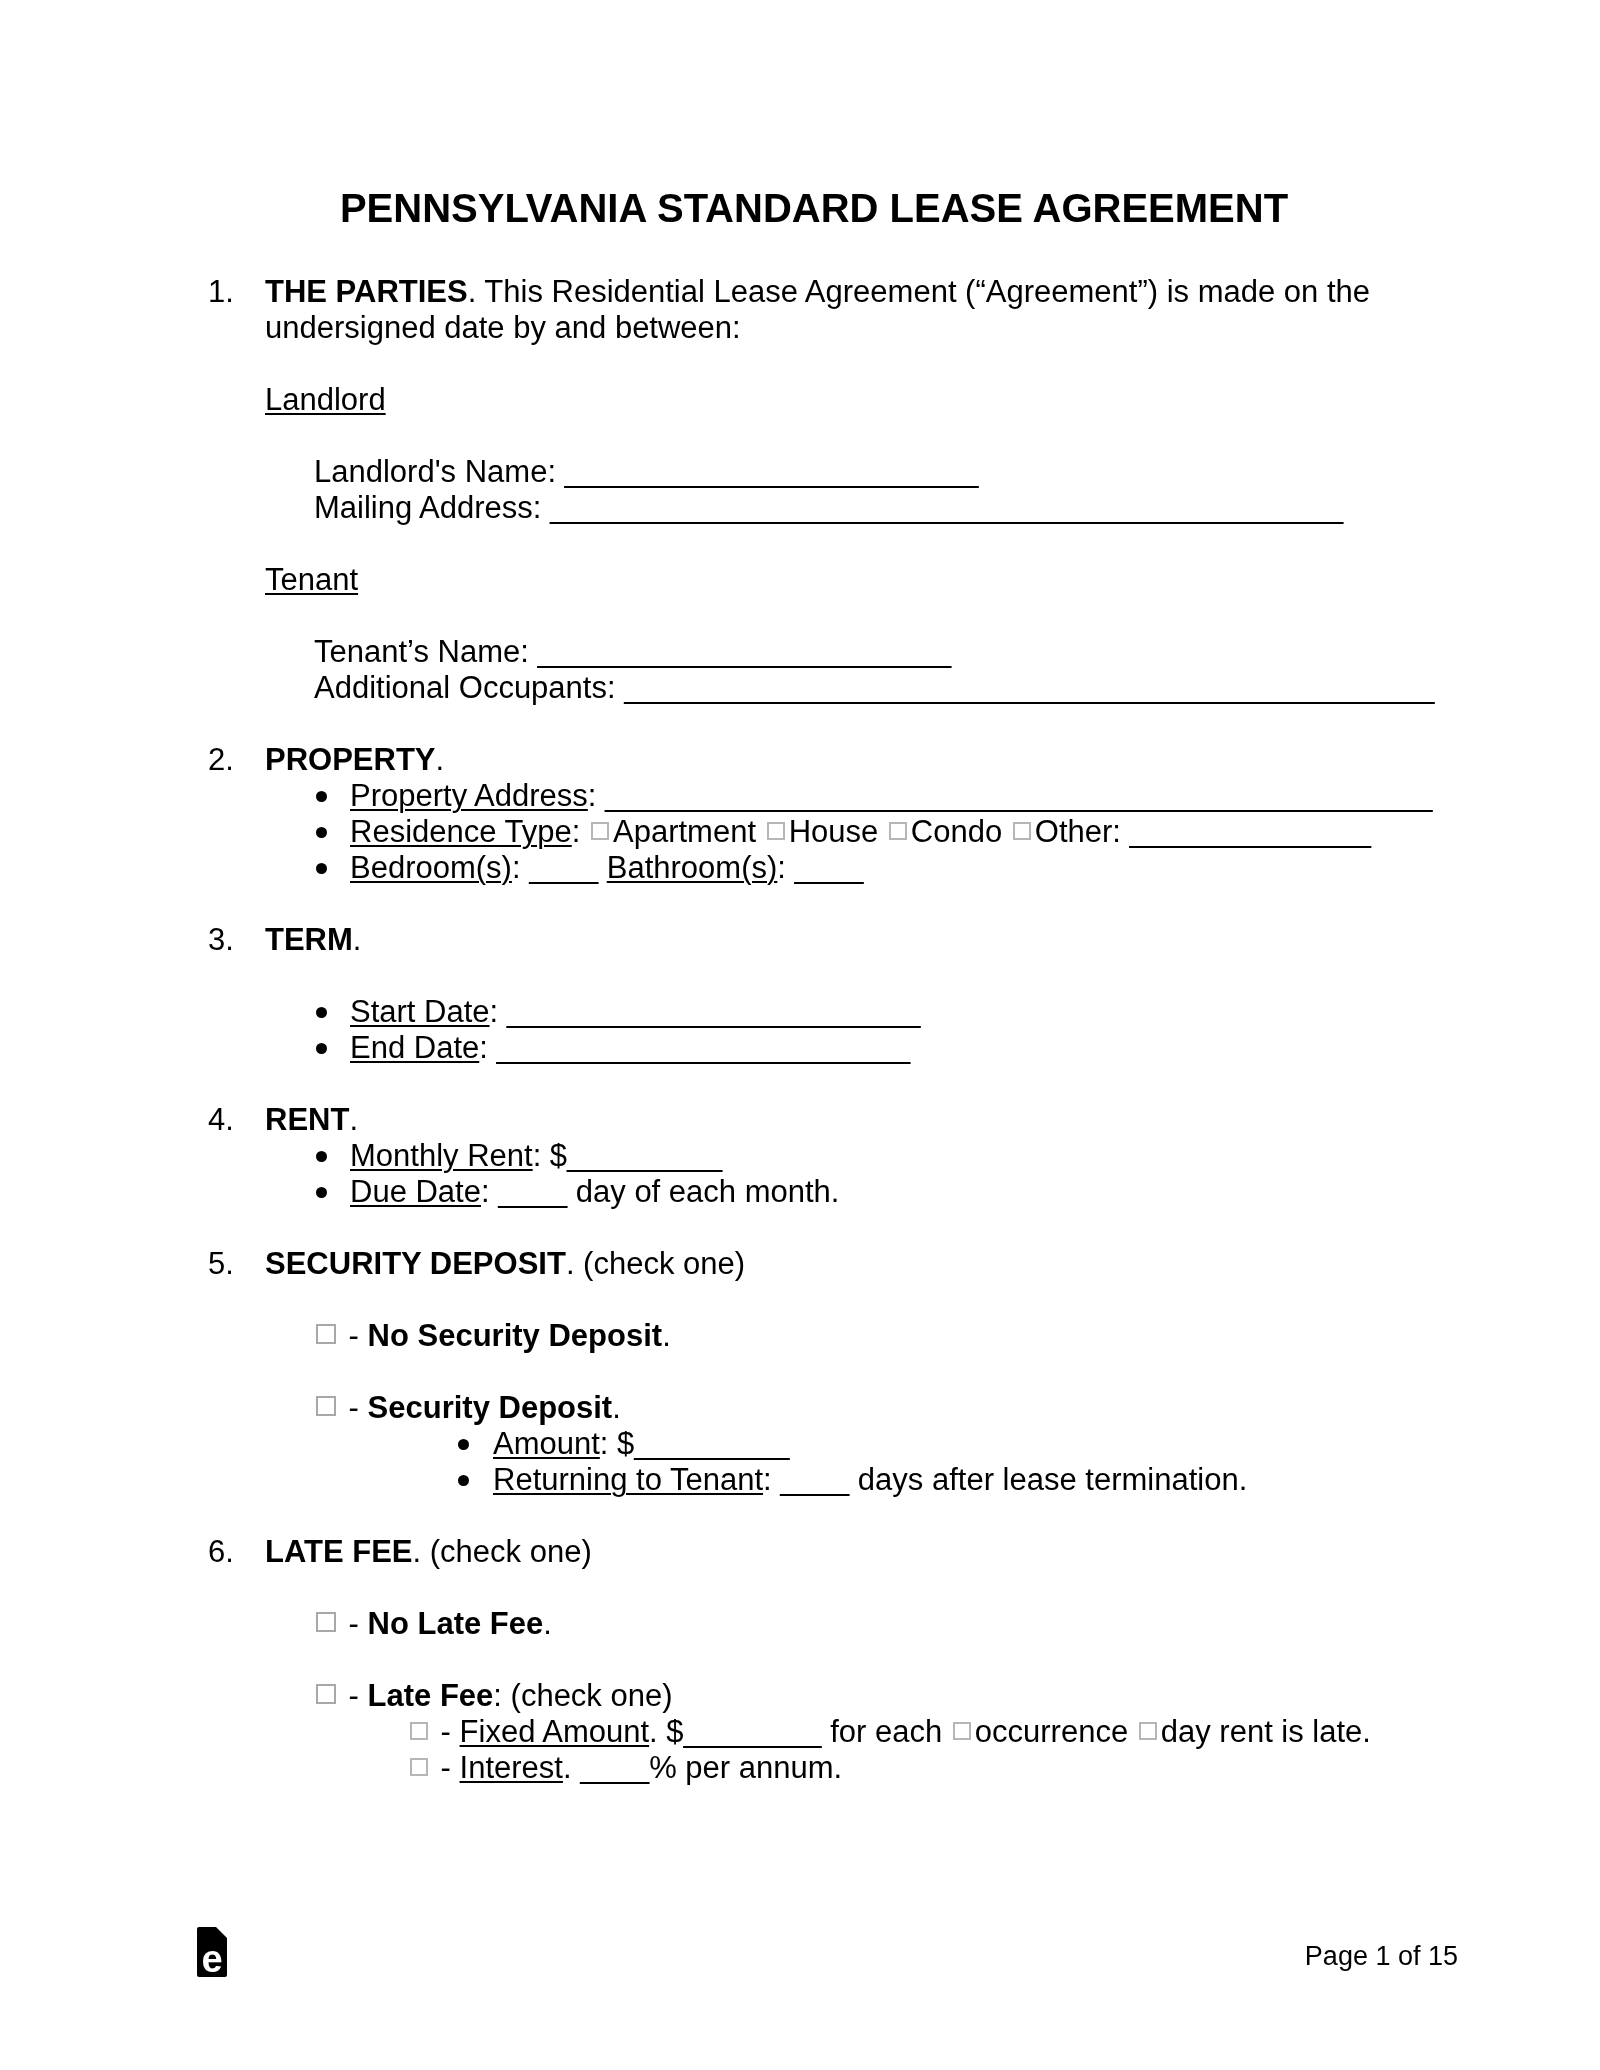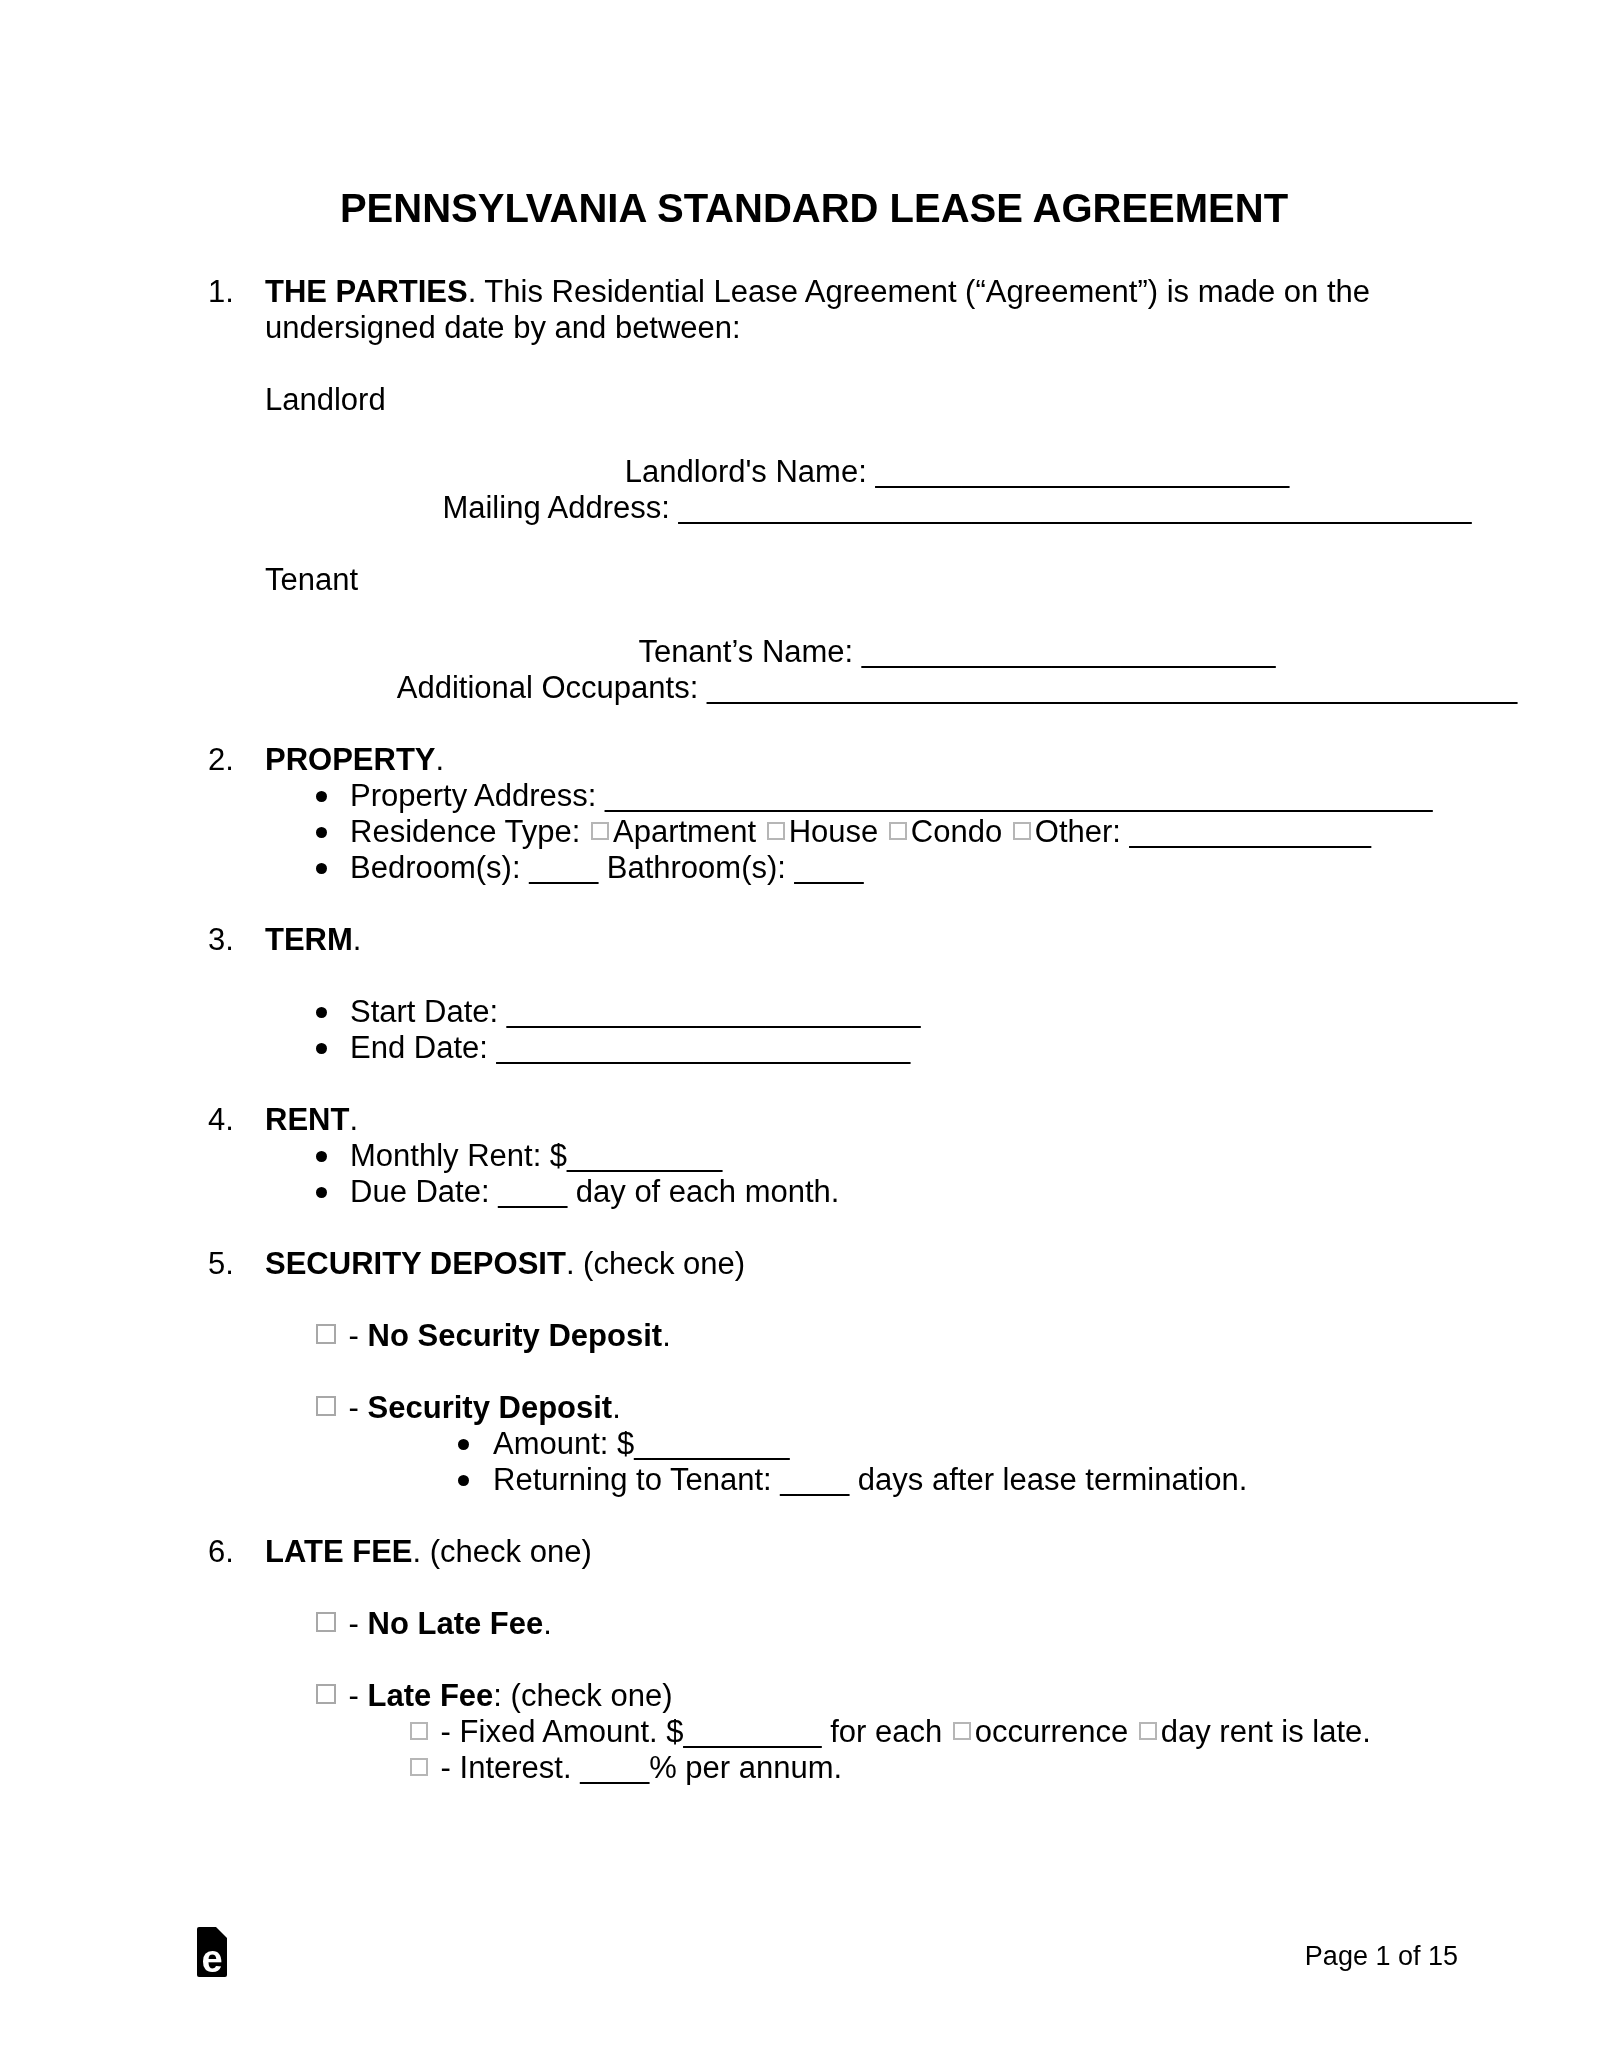--- a/index.html
+++ b/index.html
@@ -8,23 +8,23 @@
     font-family:"Liberation Sans","DejaVu Sans",sans-serif;
     font-size:31px;line-height:36px;color:#000;
     -webkit-font-smoothing:antialiased;
   }
   .doc{position:absolute;inset:0;padding-top:186px;padding-left:28px;}
   .title{text-align:center;font-weight:bold;font-size:40px;line-height:44px;letter-spacing:0px;}
   .sec{position:relative;padding-left:237px;margin-top:44px;white-space:nowrap;}
   .sec.std{margin-top:36px;}
   .num{position:absolute;left:180px;top:0;}
   .b{font-weight:bold;text-align:right;}
-  .ul{text-underline-offset:3px;text-decoration-thickness:2px;margin-top:36px;}
+  .ul{text-decoration:underline;text-underline-offset:3px;text-decoration-thickness:2px;margin-top:36px;}
   .subhead{padding-left:237px;margin-top:36px;}
-  .fields{padding-left:286px;margin-top:36px;white-space:nowrap;text-align:center;}
+  .fields{padding-left:286px;margin-top:36px;white-space:nowrap;}
   .line{white-space:nowrap;}
   .bullets{position:relative;}
   .bullet{position:relative;padding-left:322px;white-space:nowrap;}
   .dot{position:absolute;left:288px;top:13px;width:11px;height:11px;border-radius:50%;background:#000;}
   .subbullet{position:relative;padding-left:465px;white-space:nowrap;}
   .subbullet .dot{left:430px;}
   .cbline{padding-left:286px;margin-top:36px;white-space:nowrap;}
   .cbline2{padding-left:380px;white-space:nowrap;}
   .mt{margin-top:36px;}
   .cb{display:inline-block;width:16px;height:16px;border:2px solid #a8a8a8;background:#fff;vertical-align:2px;margin:0 4px 0 2px;}

